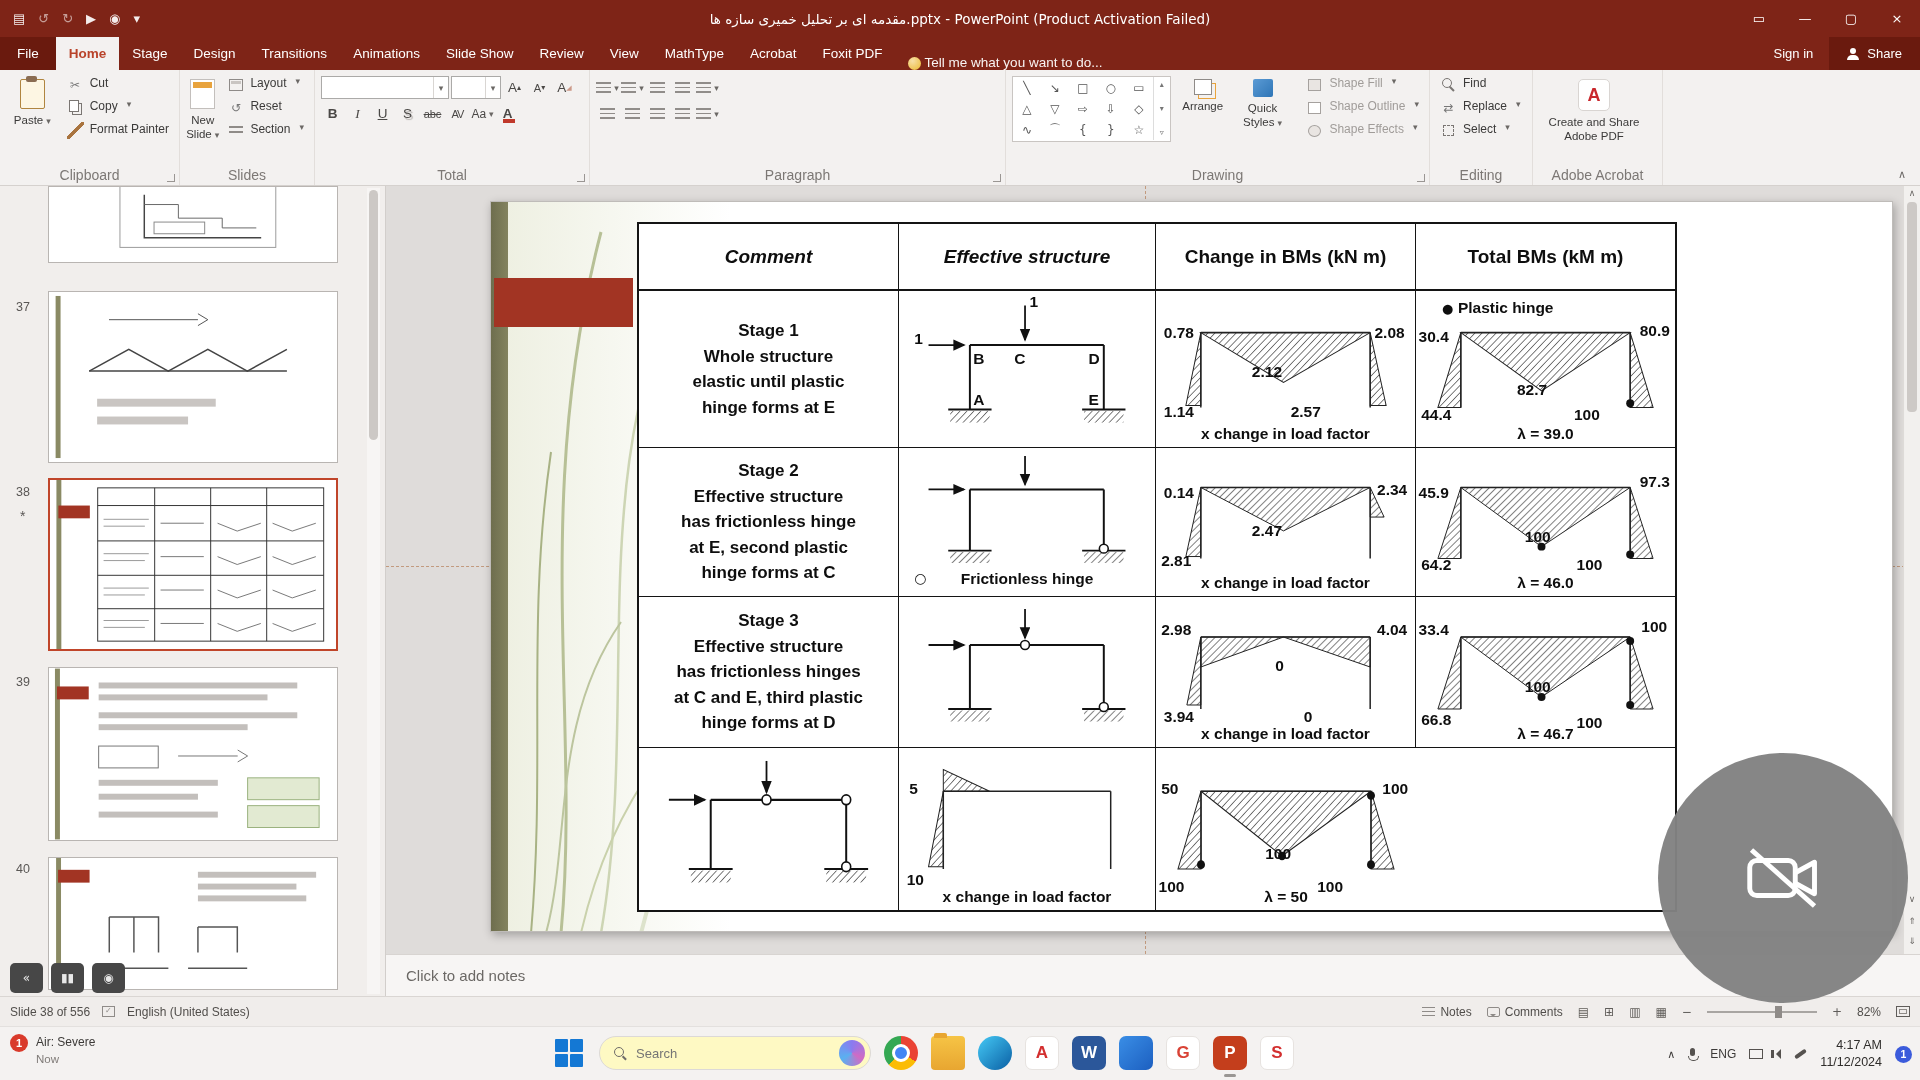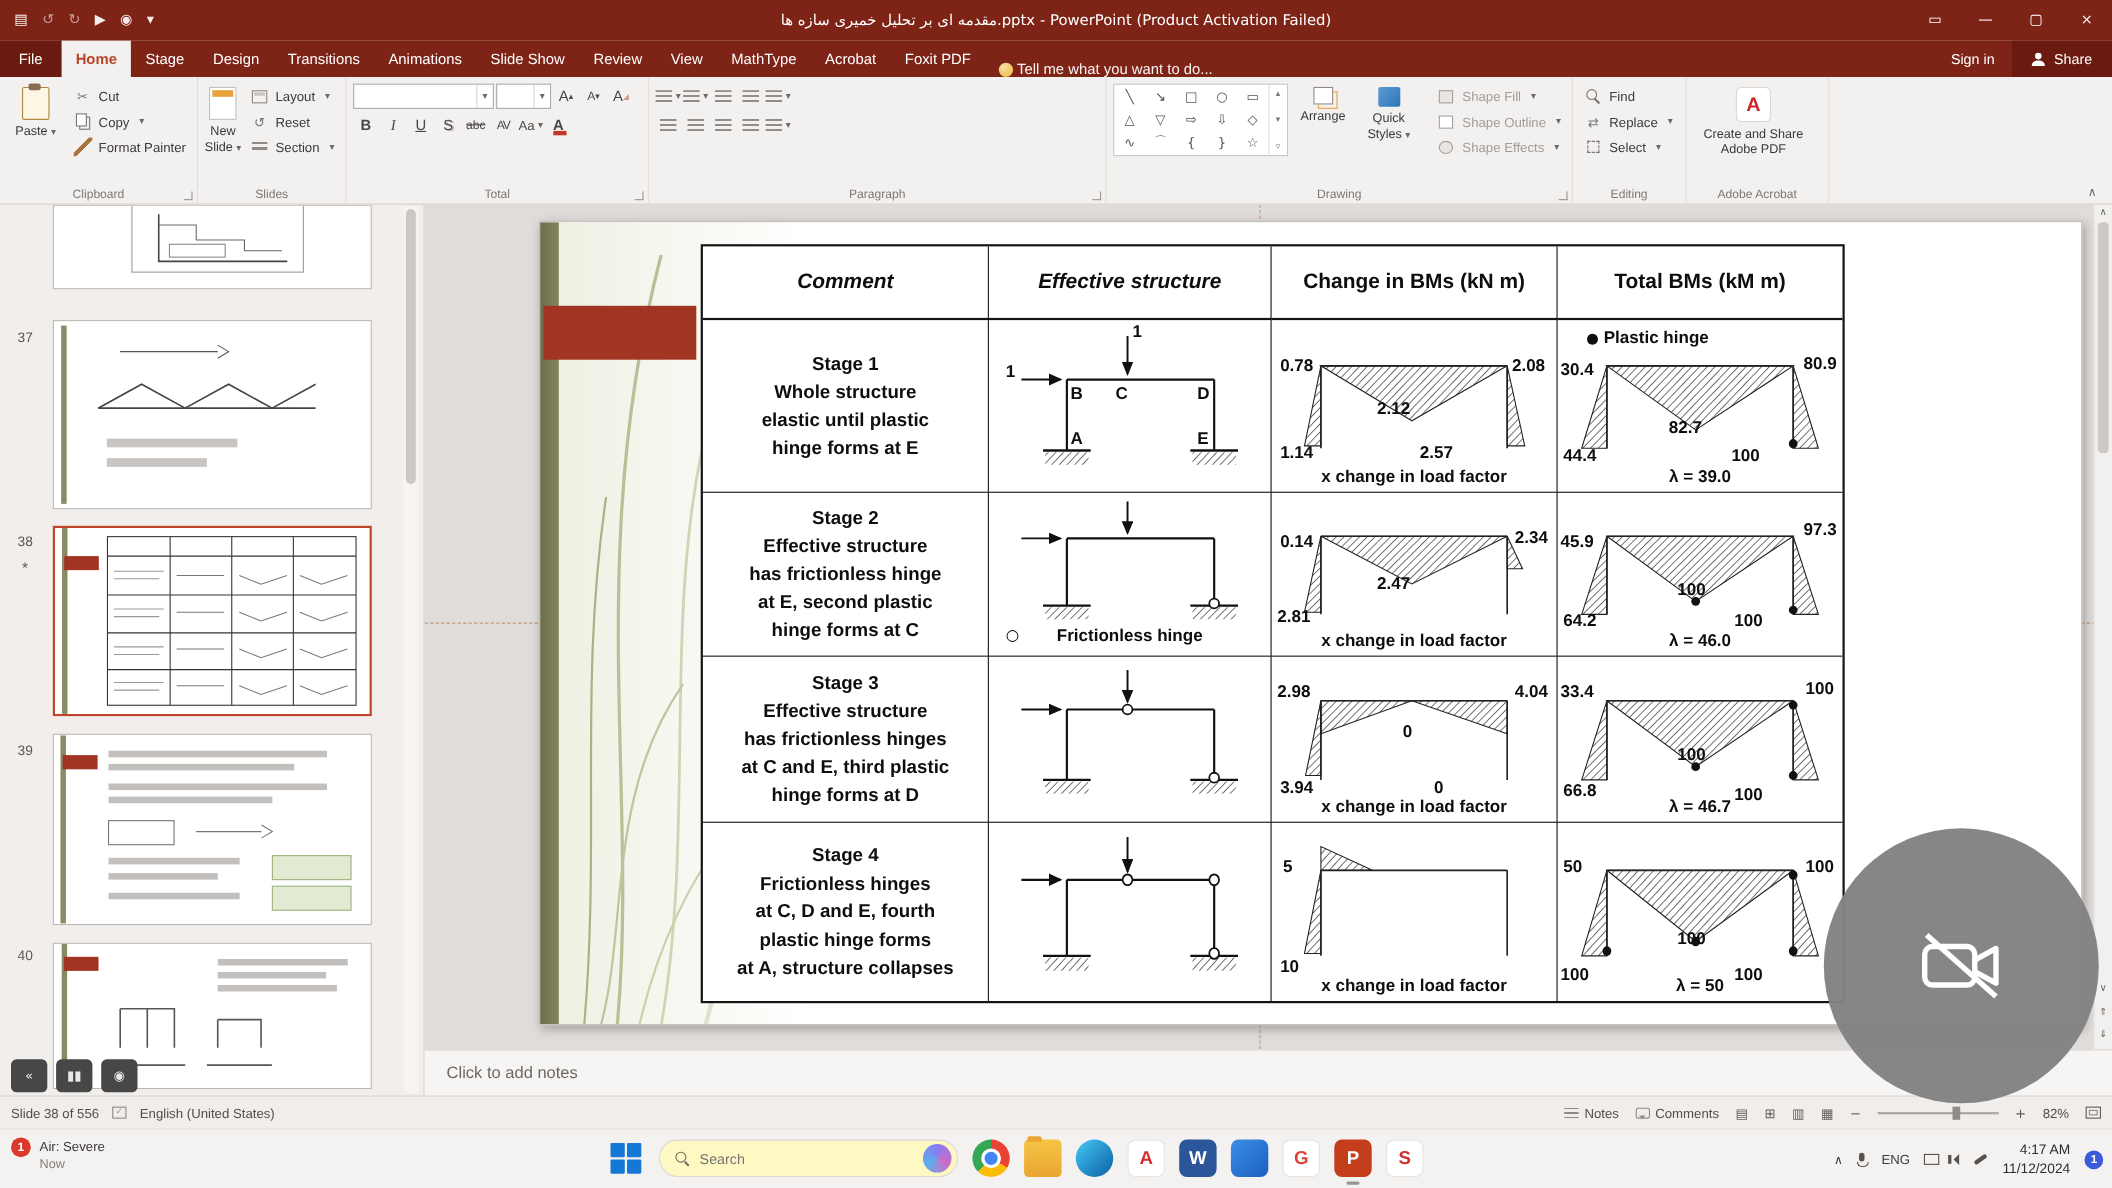--- a/index.html
+++ b/index.html
@@ -26,26 +26,26 @@
 .tr-right{margin-left:auto;display:flex;align-items:stretch}
 .signin{display:flex;align-items:center;padding:0 16px;font-size:13px}
 .share{background:#6a1a0e;display:flex;align-items:center;gap:8px;padding:0 18px;font-size:13px}
 .person{width:12px;height:12px;position:relative}
 .person::before{content:"";position:absolute;top:0;left:3px;width:6px;height:6px;border-radius:50%;background:#fff}
 .person::after{content:"";position:absolute;bottom:0;left:0;width:12px;height:5px;border-radius:6px 6px 0 0;background:#fff}
 
 
 .ribbon{position:absolute;top:70px;left:0;right:0;height:116px;background:#f3f1f0;border-bottom:1px solid #d5d1ce;display:flex;z-index:25}
 .rgroup{position:relative;border-right:1px solid #e2dedb;padding:6px 6px 20px;display:flex;gap:4px;align-items:flex-start}
-.glabel{position:absolute;bottom:2px;left:0;right:0;text-align:center;font-size:11px;color:#7c7875}
+.glabel{position:absolute;bottom:2px;left:0;right:0;text-align:center;font-size:14px;color:#7c7875}
 .launcher{position:absolute;right:4px;bottom:3px;width:8px;height:8px;border-right:1.5px solid #9a9693;border-bottom:1.5px solid #9a9693}
 .big-btn{width:58px;display:flex;flex-direction:column;align-items:center;gap:4px;padding-top:3px;font-size:11.5px;text-align:center;line-height:1.25}
 .pre{white-space:pre-line}
 .small-col{display:flex;flex-direction:column;justify-content:flex-start}
-.sbtn{display:flex;align-items:center;gap:6px;height:23px;font-size:12px;padding:0 4px;white-space:nowrap}
+.sbtn{display:flex;align-items:flex-start;gap:6px;height:23px;font-size:12px;padding:0 4px;white-space:nowrap}
 .sbtn .lbl{color:#3b3a39}
 .gray .lbl,.gray{color:#a09c99}
 .dd::after{content:"▾";font-size:9px;color:#6b6865;margin-left:3px;font-family:"DejaVu Sans",sans-serif}
 .si{width:17px;height:17px;display:inline-flex;align-items:center;justify-content:center;font-size:12px;color:#8a6c52;flex:none}
 
 .clipboard-icon{width:25px;height:30px;background:#fdf6e3;border:1.5px solid #b0853f;border-radius:2px;position:relative}
 .clipboard-icon::before{content:"";position:absolute;top:-4px;left:5px;width:11px;height:6px;background:#8a6c52;border-radius:2px}
 .scissors-icon::before{content:"✂";font-family:"DejaVu Sans",sans-serif;color:#777}
 .copy-icon{width:10px;height:12px;border:1.2px solid #7a7673;background:#fff;box-shadow:3px 3px 0 -1px #f3f1f0,3px 3px 0 0 #7a7673;margin:0 3px 3px 0}
 .brush-icon{background:linear-gradient(135deg,transparent 42%,#a9743f 42% 58%,transparent 58%)}
@@ -761,25 +761,20 @@
               <circle class="pd" cx="215" cy="108" r="4"></circle>
             </svg>
             <span class="lab" style="left:1%;top:16%">33.4</span>
             <span class="lab" style="right:3%;top:14%">100</span>
             <span class="lab" style="left:42%;top:54%">100</span>
             <span class="lab" style="left:2%;top:76%">66.8</span>
             <span class="lab" style="left:62%;top:78%">100</span>
             <span class="cap">λ = 46.7</span>
           </div>
 
-          <div class="cell comment lr">Stage 4
-Frictionless hinges
-at C, D and E, fourth
-plastic hinge forms
-at A, structure collapses</div>
           <div class="cell lr">
             <svg class="dsvg" viewBox="0 0 260 150" preserveAspectRatio="none">
               <line class="ld" x1="30" y1="48" x2="66" y2="48" marker-end="url(#ah)"></line>
               <line class="ld" x1="128" y1="12" x2="128" y2="41" marker-end="url(#ah)"></line>
               <path class="fr" d="M72 48 H208 M72 48 V112 M208 48 V112"></path>
               <line class="sp" x1="50" y1="112" x2="94" y2="112"></line>
                 <rect x="52" y="113.5" width="40" height="11" fill="url(#hatch)"></rect>
               <line class="sp" x1="186" y1="112" x2="230" y2="112"></line>
                 <rect x="188" y="113.5" width="40" height="11" fill="url(#hatch)"></rect>
               <circle class="hg" cx="128" cy="48" r="4.5"></circle>

